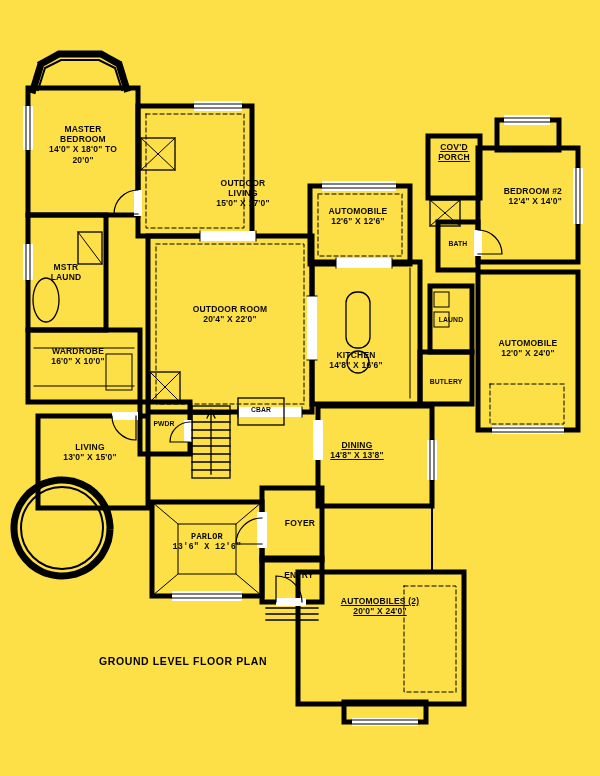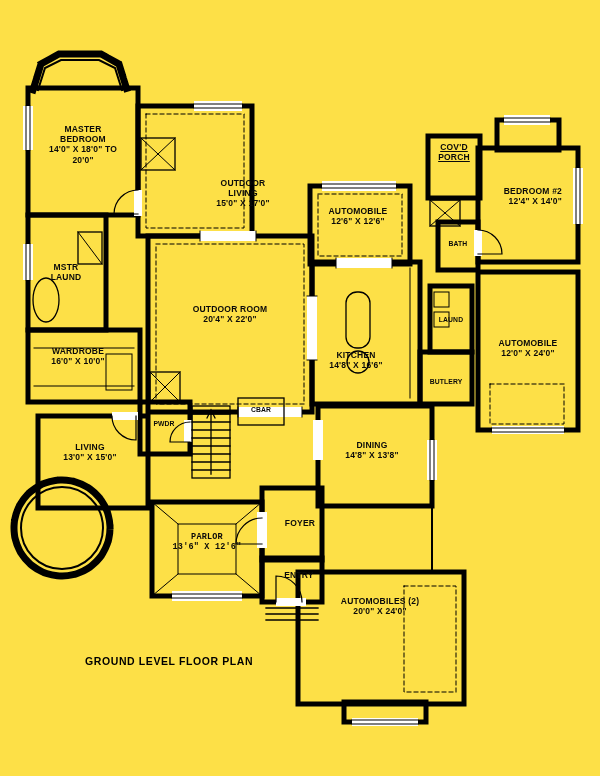--- a/index.html
+++ b/index.html
@@ -281,38 +281,38 @@
 
   <div class="room-label small" style="left:164px; top:420px;">
     <span class="name">PWDR</span>
   </div>
 
   <div class="room-label" style="left:90px; top:442px; width:70px;">
     <span class="name">LIVING</span>
     <span class="dims">13'0" X 15'0"</span>
   </div>
 
-  <div class="room-label" style="left:372px; top:440px; width:70px;">
+  <div class="room-label" style="left:357px; top:440px; width:70px;text-decoration:underline;">
     <span class="name">DINING</span>
     <span class="dims">14'8" X 13'8"</span>
   </div>
 
   <div class="room-label" style="left:207px; top:532px; width:70px;font-family:Liberation Mono, monospace;">
     <span class="name">PARLOR</span>
     <span class="dims">13'6" X 12'6"</span>
   </div>
 
   <div class="room-label" style="left:300px; top:518px;">
     <span class="name">FOYER</span>
   </div>
 
   <div class="room-label" style="left:299px; top:570px;">
     <span class="name">ENTRY</span>
   </div>
 
-  <div class="room-label" style="left:380px; top:596px; width:100px;">
+  <div class="room-label" style="left:380px; top:596px; width:100px;text-decoration:underline;">
     <span class="name">AUTOMOBILES (2)</span>
     <span class="dims">20'0" X 24'0"</span>
   </div>
 
-  <div class="plan-title" style="left:85px; top:655px;">GROUND LEVEL FLOOR PLAN</div>
+  <div class="plan-title" style="left:99px; top:655px;">GROUND LEVEL FLOOR PLAN</div>
 
 </div>
 
 </body></html>

